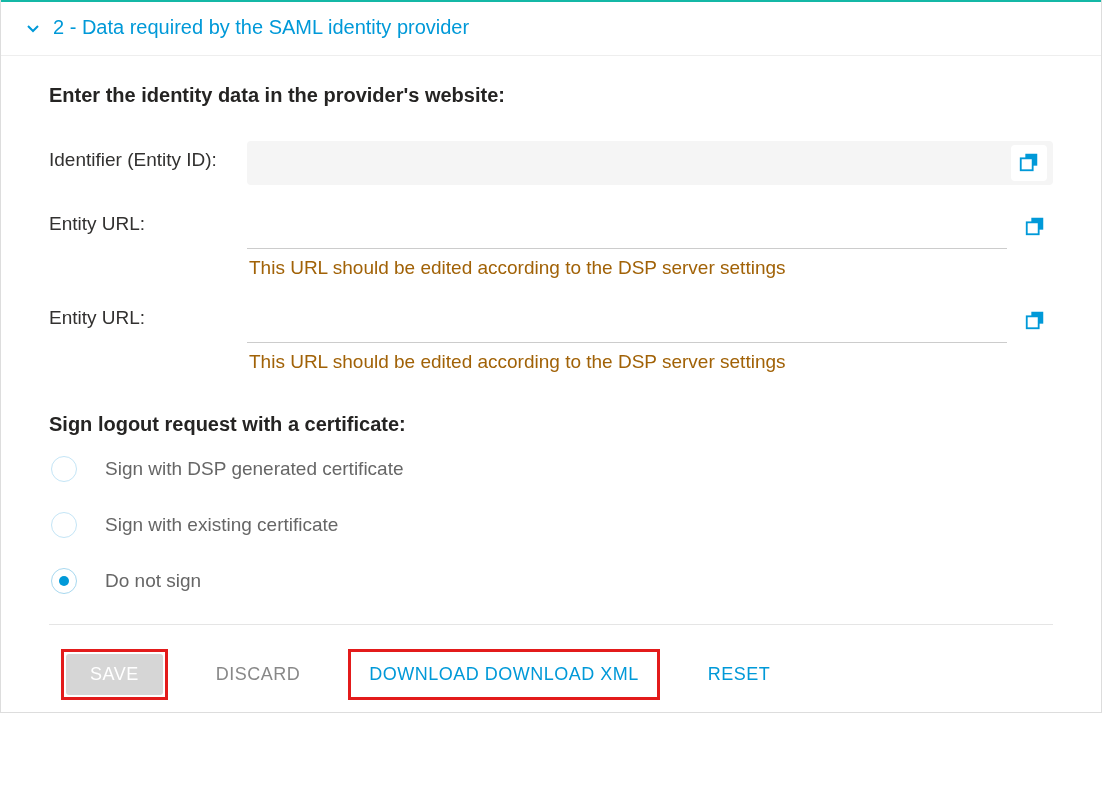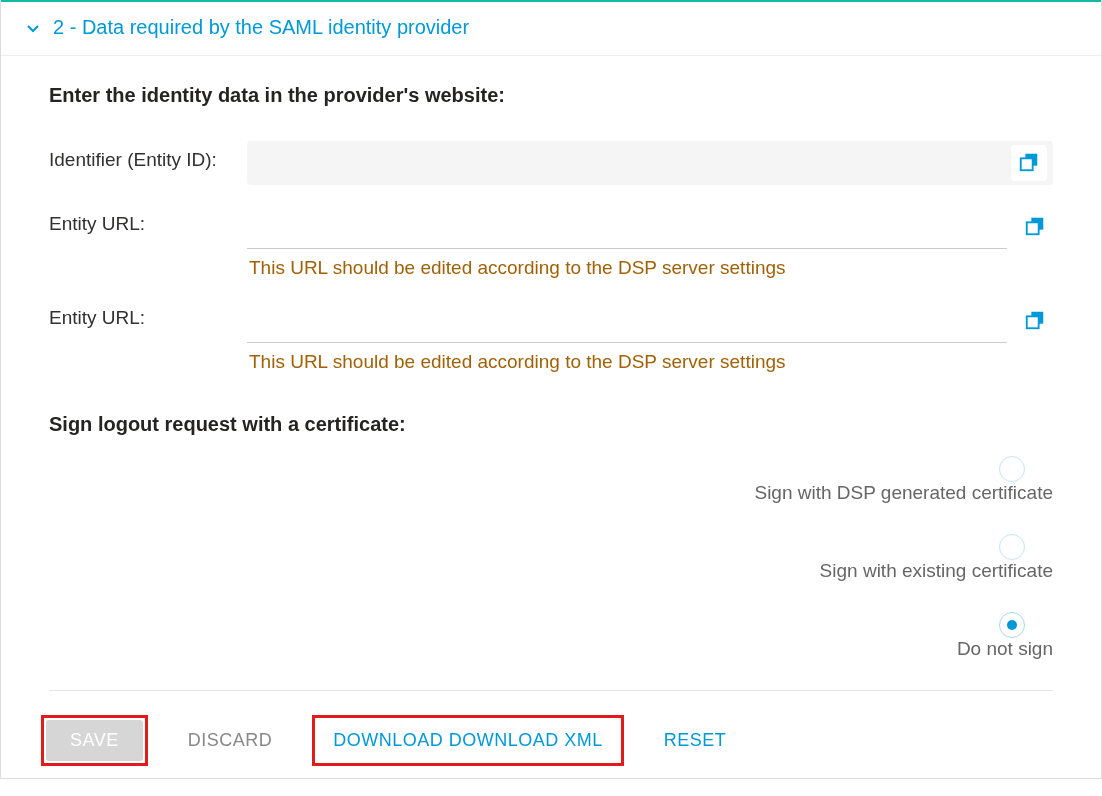--- a/index.html
+++ b/index.html
@@ -103,24 +103,23 @@
   .section-label {
     font-size: 20px;
     font-weight: 600;
     color: #252423;
     margin-top: 40px;
     margin-bottom: 20px;
   }
   .radio-group { margin-left: 2px; }
   .radio-row {
     display: flex;
-    align-items: flex-end;
+    align-items: center;
     margin-bottom: 30px;
     cursor: pointer;
-    flex-direction: column;
   }
   .radio-outer {
     width: 26px;
     height: 26px;
     border: 1px solid #c4e5f6;
     border-radius: 50%;
     display: inline-flex;
     align-items: center;
     justify-content: center;
     margin-right: 28px;
@@ -142,22 +141,22 @@
     color: #666;
   }
   .divider {
     height: 1px;
     background: #e5e5e5;
     margin-top: 10px;
   }
   .footer {
     display: flex;
     align-items: center;
-    gap: 24px;
-    padding: 14px 40px 12px 40px;
+    gap: 32px;
+    padding: 14px 40px 12px 60px;
   }
   .btn {
     font-size: 18px;
     font-weight: 500;
     letter-spacing: 0.5px;
     border: none;
     background: transparent;
     cursor: pointer;
     padding: 10px 16px;
     border-radius: 3px;

